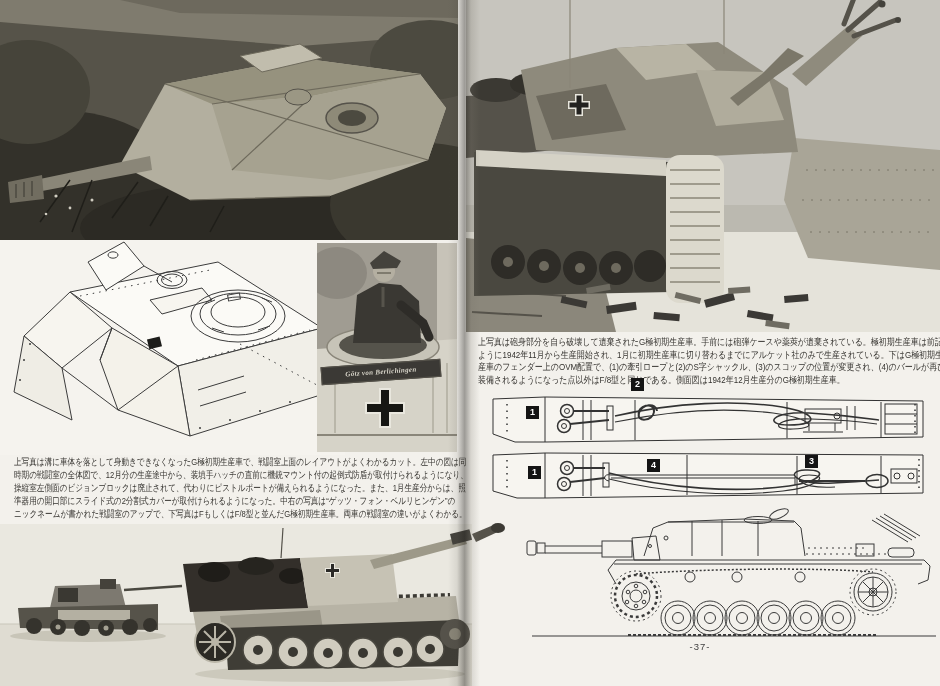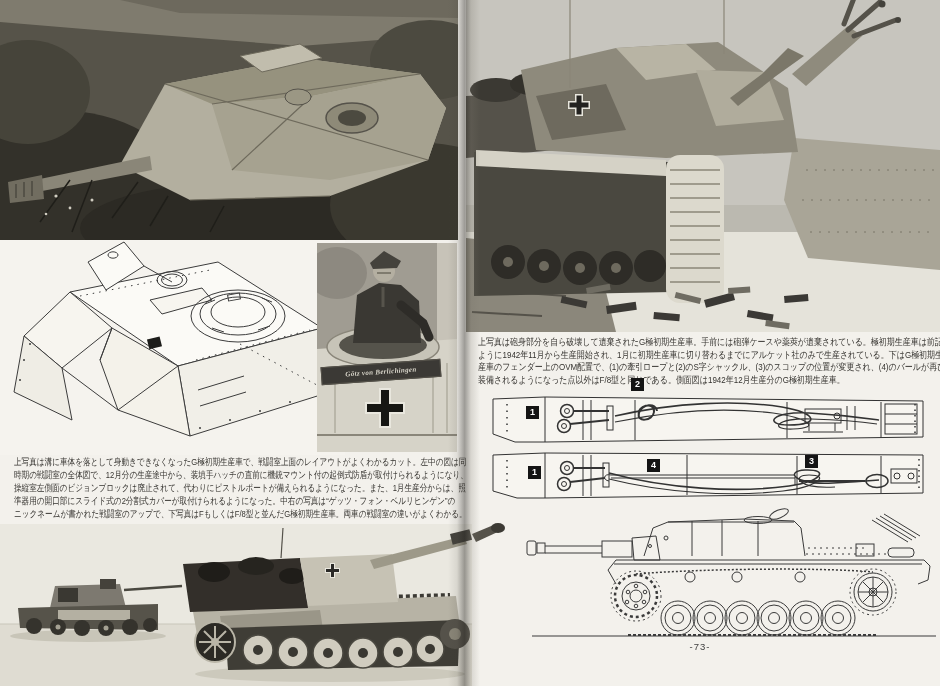--- a/index.html
+++ b/index.html
@@ -444,21 +444,21 @@
         </g>
 
         <path d="M120,66 C180,61 300,59 357,64" stroke-width="1.5" stroke-dasharray="2 2"></path>
         <path d="M112,127 H362" stroke-width="2" stroke-dasharray="3 2"></path>
         <circle cx="120" cy="88" r="25" stroke-dasharray="2 3"></circle>
         <circle cx="357" cy="84" r="23" stroke-dasharray="2 3"></circle>
       </g>
     </svg>
   </div>
 
-  <div class="page-number">-73-</div>
+  <div class="page-number">-37-</div>
 
   <div class="abs" style="left:472px;top:520px;width:34px;height:26px;">
     <svg width="34" height="26" viewBox="0 0 34 26">
       <polygon points="0,14 24,4 30,10 4,22" fill="#55524a"></polygon>
       <ellipse cx="26" cy="8" rx="7" ry="5" fill="#3c3a34"></ellipse>
     </svg>
   </div>
 
   <div class="gutter"></div>
 

